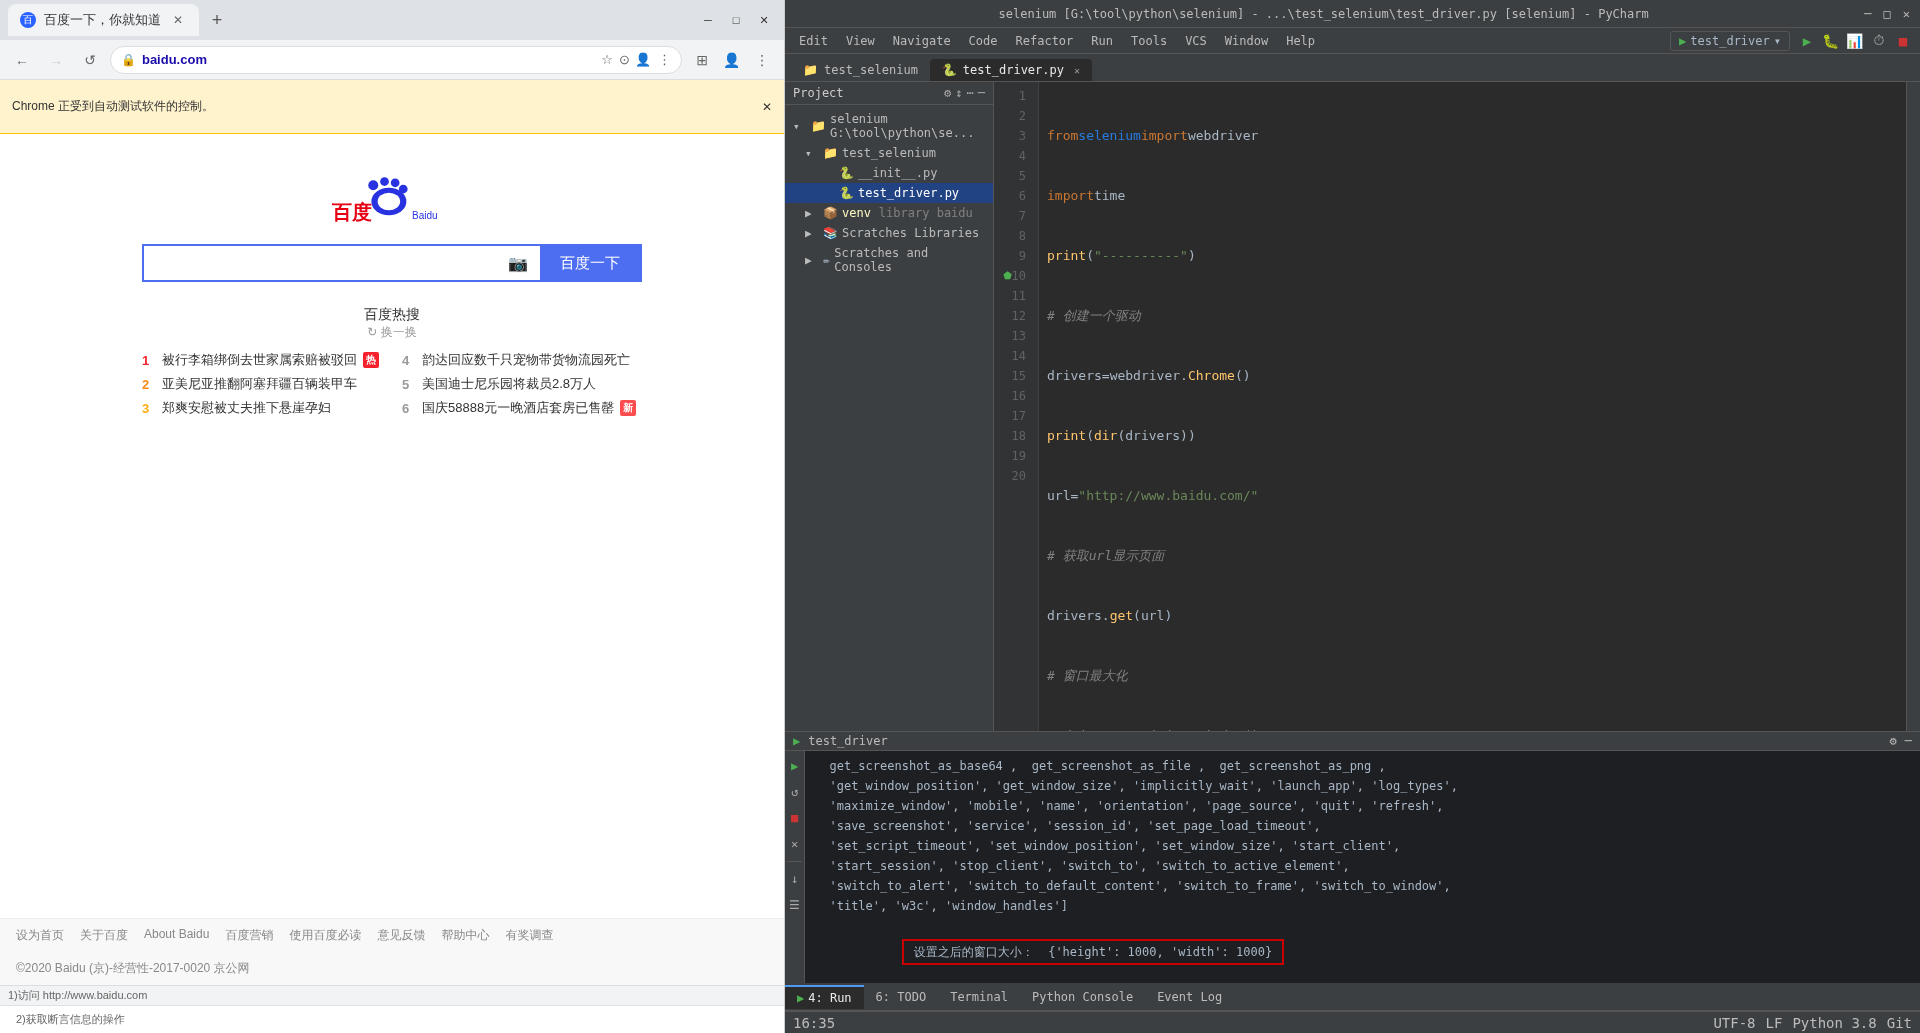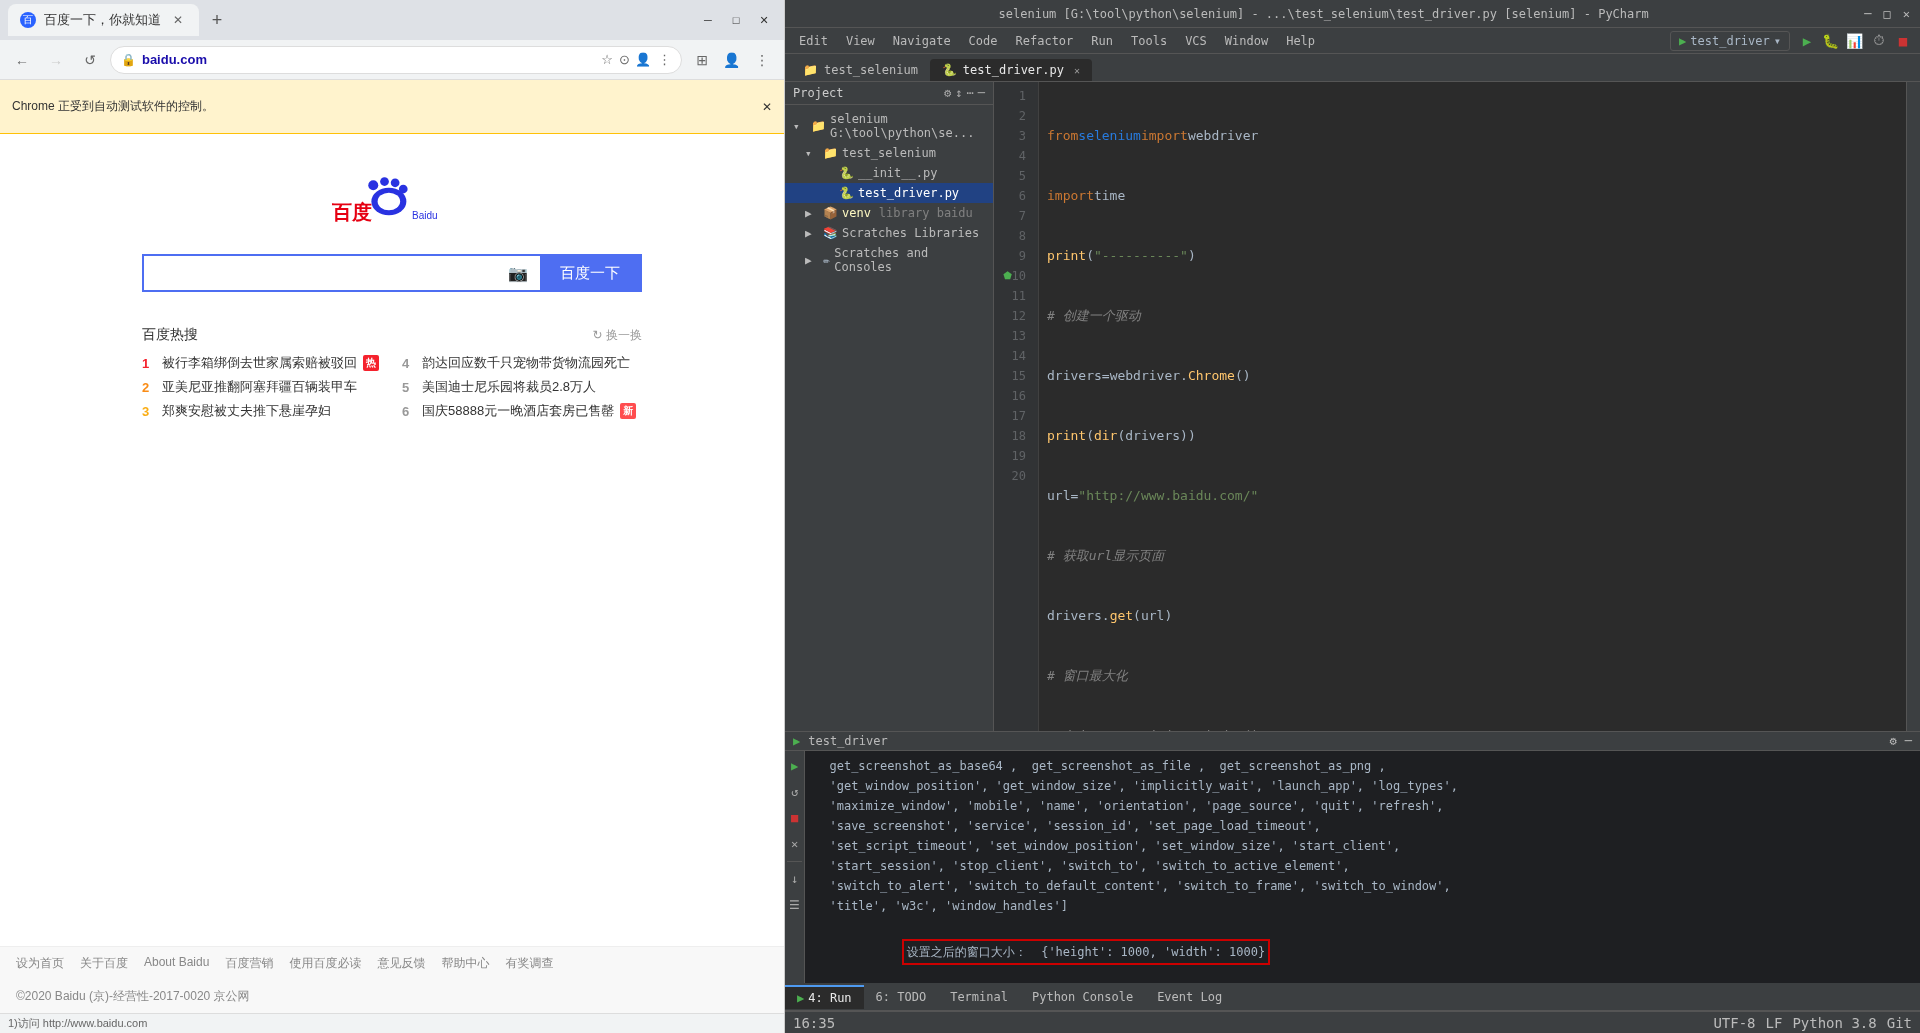--- a/index.html
+++ b/index.html
@@ -124,21 +124,20 @@
     }
     .chrome-nav-item { cursor: pointer; padding: 4px 0; }
     .chrome-content {
       flex: 1;
       background: white;
       display: flex;
       flex-direction: column;
       align-items: center;
       padding: 40px 20px 20px;
       overflow: hidden;
-      gap: 10px;
     }
     .baidu-logo {
       margin-bottom: 20px;
       display: flex;
       align-items: center;
       gap: 8px;
     }
     .baidu-logo-svg { width: 130px; height: 50px; }
     .baidu-search-box {
       width: 500px;
@@ -176,20 +175,21 @@
     .hot-section {
       width: 500px;
     }
     .hot-header {
       display: flex;
       justify-content: space-between;
       align-items: center;
       margin-bottom: 10px;
       font-size: 14px;
       color: #333;
+      flex-direction: column;
     }
     .hot-refresh { color: #999; font-size: 12px; cursor: pointer; display: flex; align-items: center; gap: 4px; }
     .hot-items { display: grid; grid-template-columns: 1fr 1fr; gap: 6px 20px; }
     .hot-item { display: flex; align-items: center; gap: 6px; font-size: 13px; color: #333; cursor: pointer; }
     .hot-num { color: #f5222d; min-width: 14px; font-weight: bold; }
     .hot-num-2 { color: #fa8c16; }
     .hot-num-3 { color: #faad14; }
     .hot-num-n { color: #999; }
     .hot-badge { width: 16px; height: 16px; border-radius: 2px; font-size: 10px; display: flex; align-items: center; justify-content: center; font-weight: bold; }
     .badge-hot { background: #f5222d; color: white; }
@@ -393,21 +393,21 @@
       line-height: 18px;
       color: #a9b7c6;
       overflow-y: auto;
       background: #1e1f22;
     }
     .console-line { margin-bottom: 2px; white-space: pre-wrap; word-wrap: break-word; }
     .console-output { color: #a9b7c6; }
     .console-boxed {
       border: 2px solid #cc0000;
       display: inline-block;
-      padding: 2px 3px;
+      padding: 2px 10px;
       margin: 4px 0;
     }
     .bottom-main { flex: 1; display: flex; flex-direction: column; }
 
     
     .pycharm-statusbar {
       background: #3c3f41;
       height: 22px;
       display: flex;
       align-items: center;
@@ -571,20 +571,23 @@
     <a>百度营销</a>
     <a>使用百度必读</a>
     <a>意见反馈</a>
     <a>帮助中心</a>
     <a>有奖调查</a>
     <span>©2020 Baidu  (京)-经营性-2017-0020  京公网</span>
   </div>
 
   <div class="chrome-status-bar">
     <span>1)访问 http://www.baidu.com</span>
+  </div>
+  <div class="bottom-bar">
+    <span>2)获取断言信息的操作</span>
   </div>
 </div>
 
 <div class="pycharm-window">
 
   <div class="pycharm-titlebar">
     <span class="pycharm-title-text">selenium [G:\tool\python\selenium] - ...\test_selenium\test_driver.py [selenium] - PyCharm</span>
     <span class="pycharm-win-btn">─</span>
     <span class="pycharm-win-btn">□</span>
     <span class="pycharm-win-btn">✕</span>

